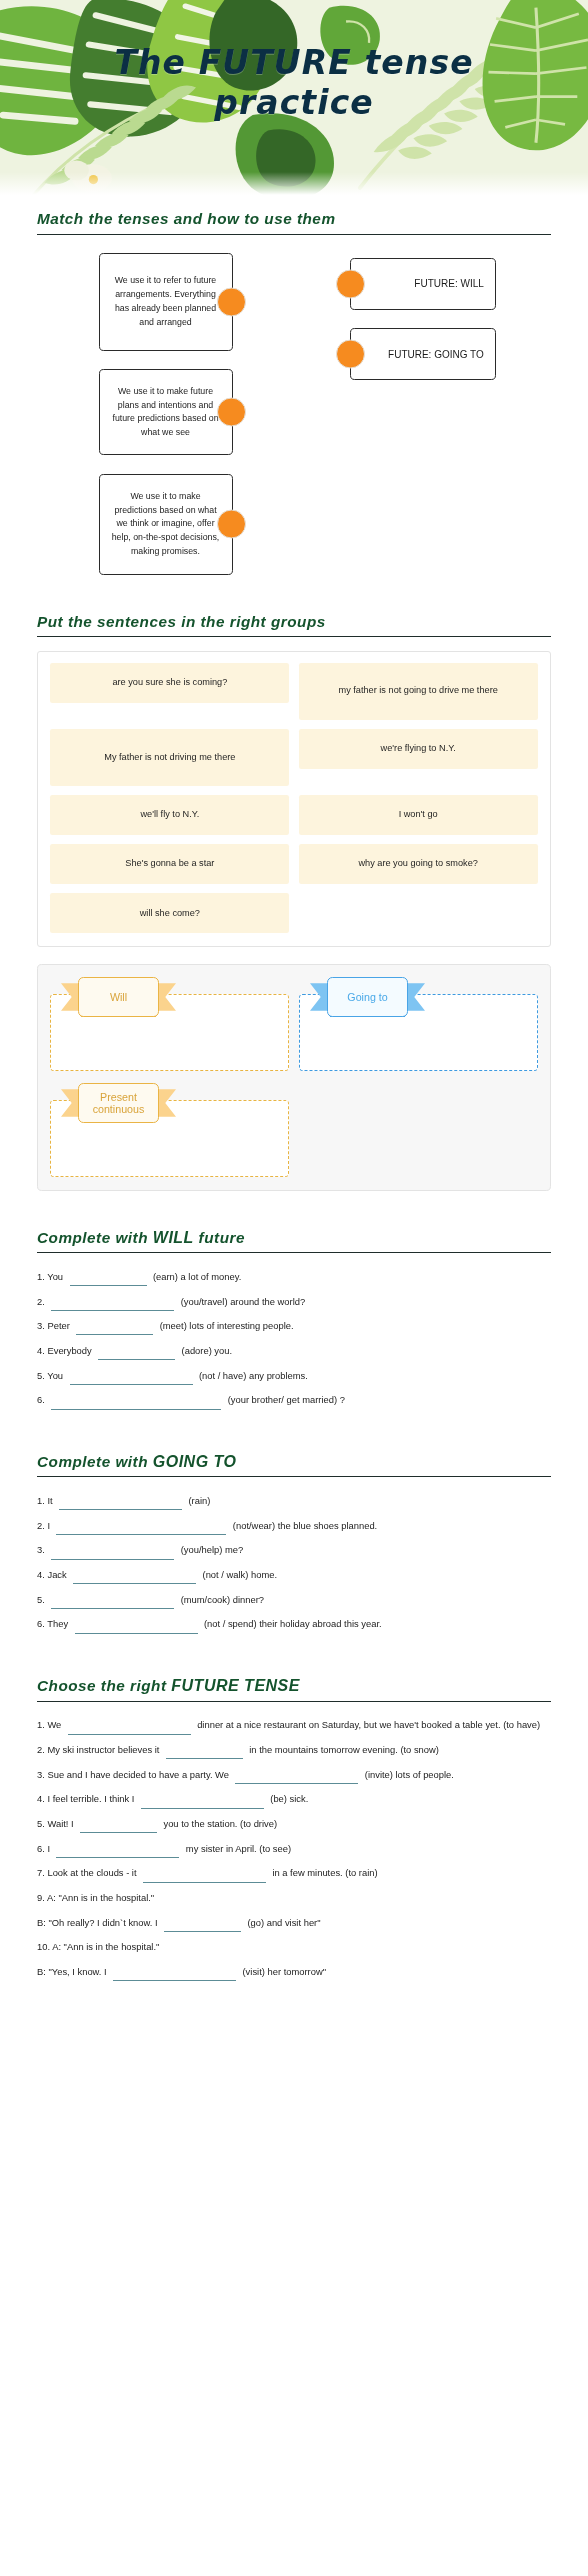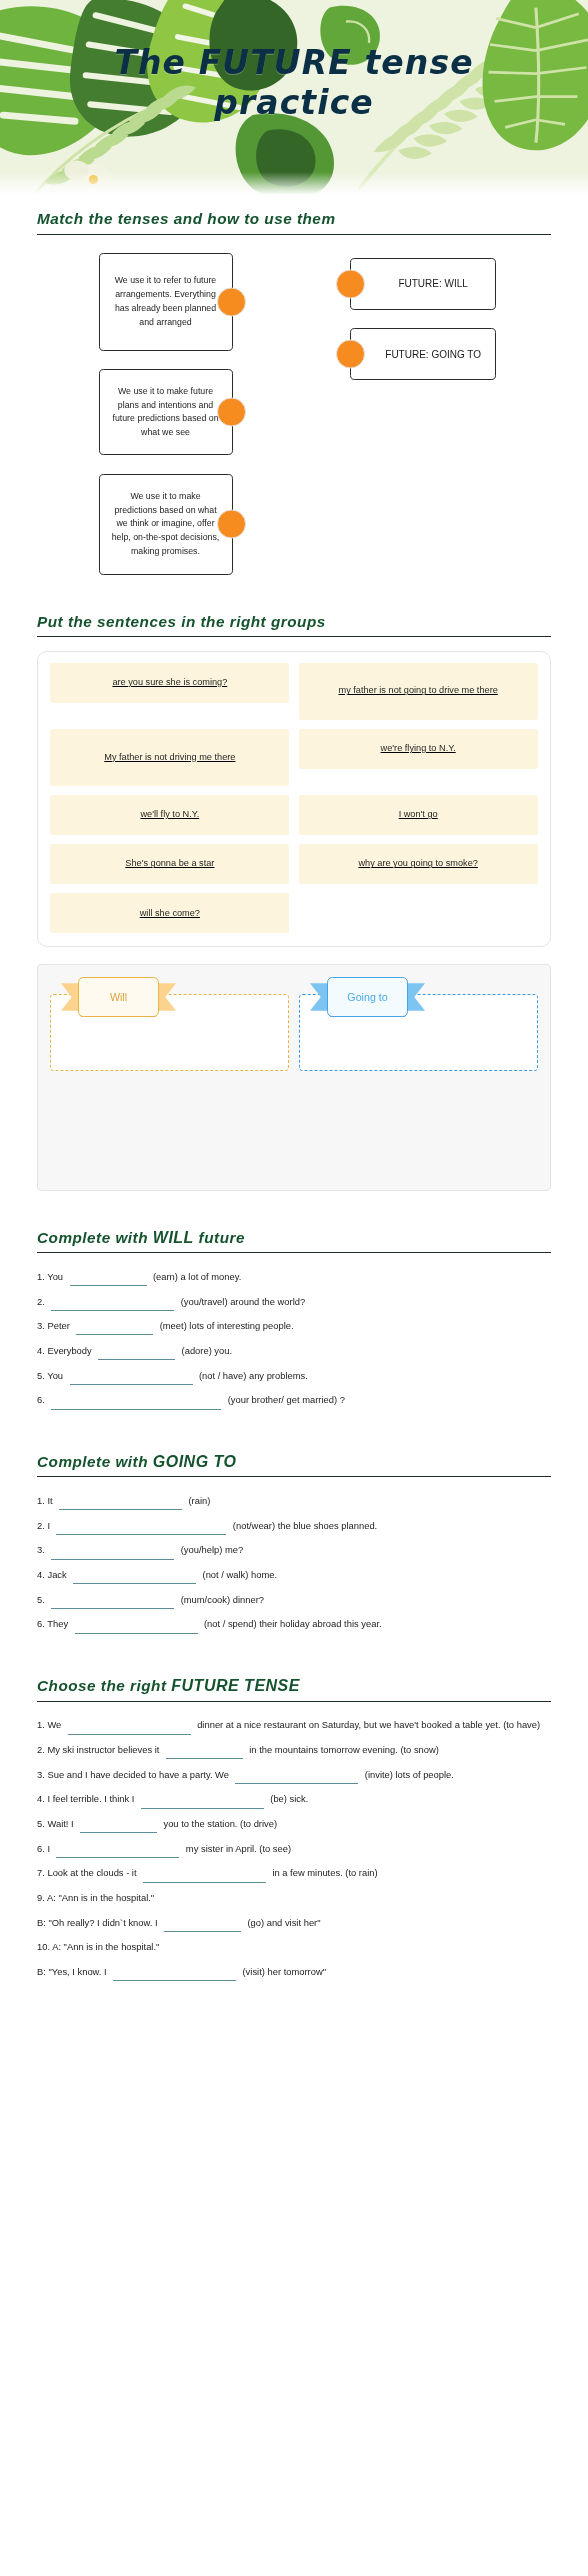--- a/index.html
+++ b/index.html
@@ -88,44 +88,43 @@
   .match-box.desc { width:134px; min-height:92px; display:flex; align-items:center; justify-content:flex-start; }
   .match-box.desc.b1 { min-height:98px; }
   .match-box.desc.b2 { min-height:86px; }
   .match-box.desc.b3 { min-height:101px; }
 
   .match-box.tag {
     width:146px;
     min-height:52px;
     display:flex;
     align-items:center;
-    justify-content:center;
+    justify-content:flex-end;
     font-size:10px;
     line-height:1.5;
     padding-left:32px;
   }
   .match-box.tag.t2 { min-height:63px; }
 
   .dot {
     position:absolute;
     width:29px; height:29px;
     border-radius:50%;
     background:#f68b1f;
     border:1.5px solid #e5e0d8;
   }
   .dot.right-dot { right:-14.6px; top:50%; transform:translateY(-50%); }
   .dot.left-dot  { left:-14.6px; top:50%; transform:translateY(-50%); }
 
   
   .cards-panel {
     border:0.8px solid #e3e3e3;
-    border-radius:10px;
+    border-radius:3px;
     background:#fff;
     padding:10.7px 12.3px 12.3px 12.3px;
-    text-decoration:underline;
   }
   .cards-grid {
     display:grid;
     grid-template-columns:1fr 1fr;
     column-gap:9.2px;
     row-gap:9.2px;
     align-items:start;
   }
   .card {
     background:#fdf4dd;
@@ -373,20 +372,30 @@
               <path d="M0 8 L30 8 L30 44 L0 44 L14 26 Z" fill="#7ec4f2"></path>
               <path d="M150 8 L120 8 L120 44 L150 44 L136 26 Z" fill="#7ec4f2"></path>
               <path d="M26 44 L38 44 L34 52 L26 52 Z" fill="#3d9ae0"></path>
               <path d="M124 44 L112 44 L116 52 L124 52 Z" fill="#3d9ae0"></path>
             </svg>
             <div class="plate">Going to</div>
           </div>
           <div class="zone-body"></div>
         </div>
 
+        <div class="zone yellow">
+          <div class="ribbon">
+            <svg class="tails" viewBox="0 0 150 52" preserveAspectRatio="none">
+              <path d="M0 8 L30 8 L30 44 L0 44 L14 26 Z" fill="#fbd38d"></path>
+              <path d="M150 8 L120 8 L120 44 L150 44 L136 26 Z" fill="#fbd38d"></path>
+            </svg>
+            <div class="plate">Present continuous</div>
+          </div>
+          <div class="zone-body"></div>
+        </div>
 
         <div class="zone empty">
           <div class="zone-body"></div>
         </div>
 
       </div>
     </div>
   </div>
 
   <div class="gap-lg"></div>

